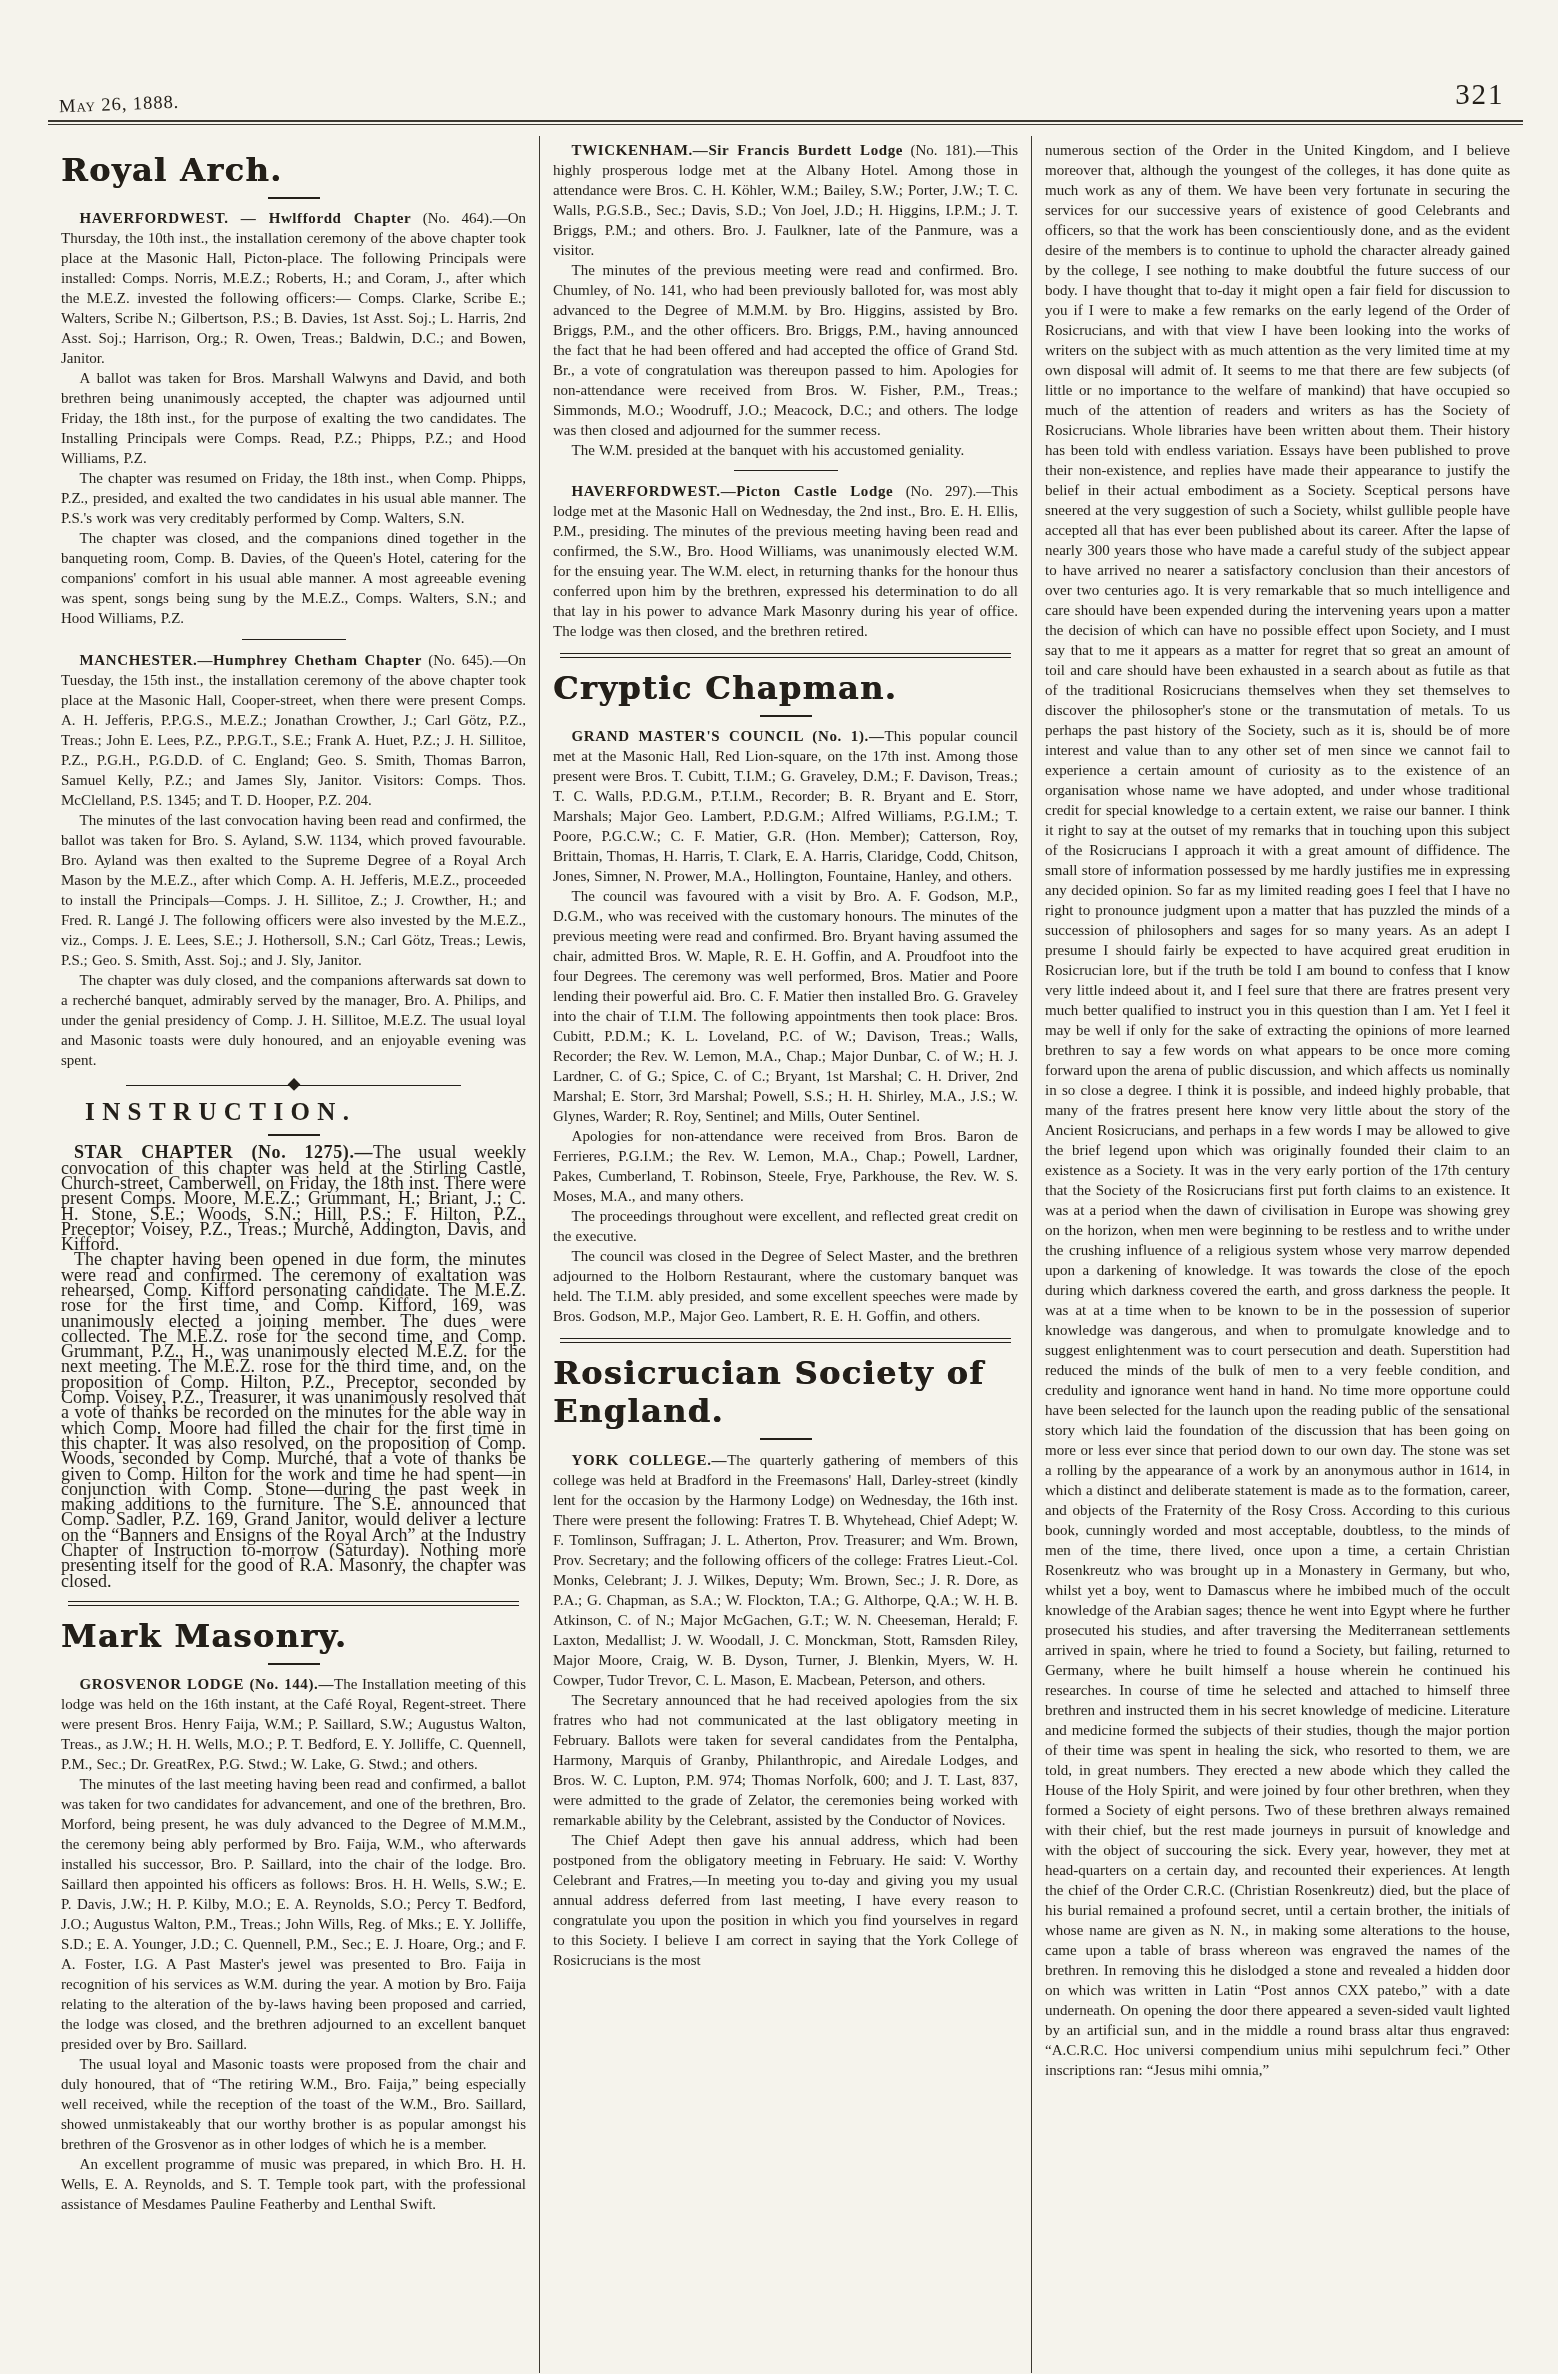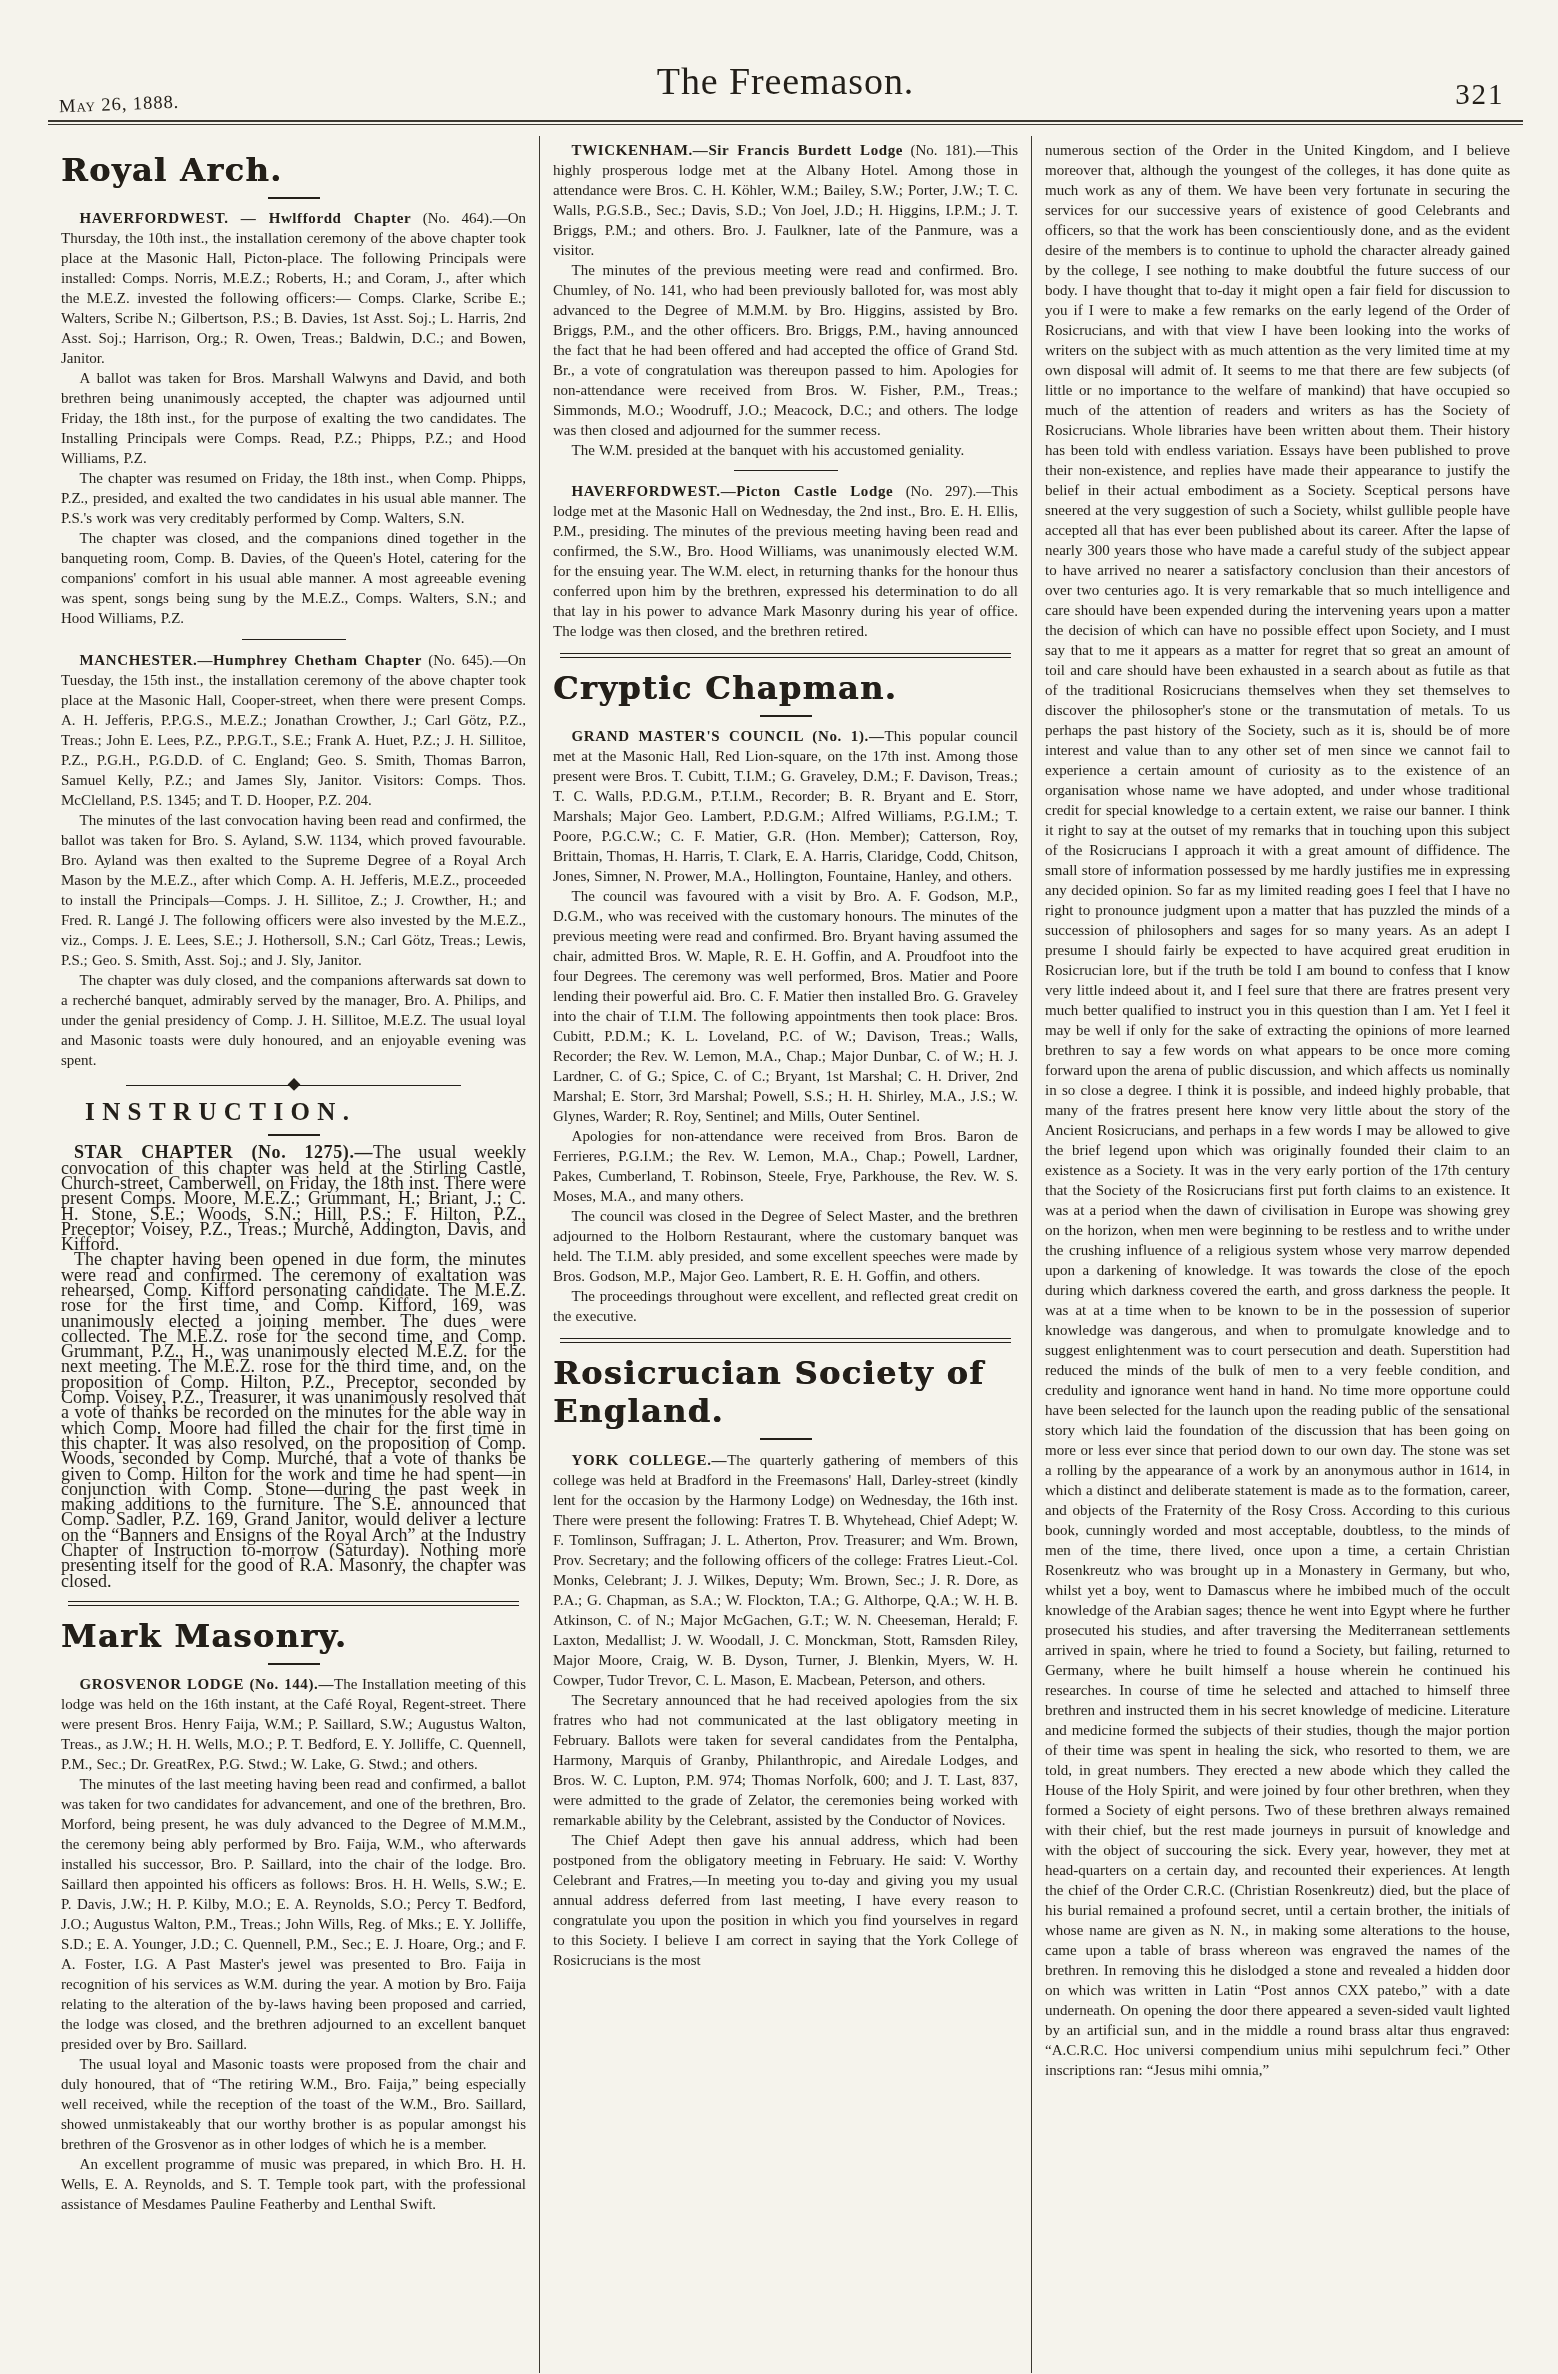--- a/index.html
+++ b/index.html
@@ -64,21 +64,20 @@
     position:absolute; left:50%; top:-5.6px; width:9.3px; height:9.3px;
     background:var(--ink); transform:translateX(-50%) rotate(45deg);
   }
 </style>
 </head>
 <body>
 
 <div class="page">
   <div class="masthead">
     <div class="date">May 26, 1888.</div>
-    <div class="title">The Freemason.</div>
     <div class="pagenum">321</div>
   </div>
   <div class="masthead-rule"></div>
 
   <div class="columns">
     <div class="col">
         <div class="heading bl"><span>Royal Arch.</span><div class="heading-dash"></div></div>
         <div class="article">
           <p class="para"><span class="lead">HAVERFORDWEST. — Hwlffordd Chapter</span> (No. 464).—On Thursday, the 10th inst., the installation ceremony of the above chapter took place at the Masonic Hall, Picton-place. The following Principals were installed: Comps. Norris, M.E.Z.; Roberts, H.; and Coram, J., after which the M.E.Z. invested the following officers:— Comps. Clarke, Scribe E.; Walters, Scribe N.; Gilbertson, P.S.; B. Davies, 1st Asst. Soj.; L. Harris, 2nd Asst. Soj.; Harrison, Org.; R. Owen, Treas.; Baldwin, D.C.; and Bowen, Janitor.</p>
           <p class="para">A ballot was taken for Bros. Marshall Walwyns and David, and both brethren being unanimously accepted, the chapter was adjourned until Friday, the 18th inst., for the purpose of exalting the two candidates. The Installing Principals were Comps. Read, P.Z.; Phipps, P.Z.; and Hood Williams, P.Z.</p>
@@ -117,22 +116,22 @@
         <div class="divider-short"></div>
         <div class="article">
           <p class="para"><span class="lead">HAVERFORDWEST.—Picton Castle Lodge</span> (No. 297).—This lodge met at the Masonic Hall on Wednesday, the 2nd inst., Bro. E. H. Ellis, P.M., presiding. The minutes of the previous meeting having been read and confirmed, the S.W., Bro. Hood Williams, was unanimously elected W.M. for the ensuing year. The W.M. elect, in returning thanks for the honour thus conferred upon him by the brethren, expressed his determination to do all that lay in his power to advance Mark Masonry during his year of office. The lodge was then closed, and the brethren retired.</p>
         </div>
         <div class="rule-double"></div>
         <div class="heading bl"><span>Cryptic Chapman.</span><div class="heading-dash"></div></div>
         <div class="article">
           <p class="para"><span class="lead">GRAND MASTER'S COUNCIL (No. 1).—</span>This popular council met at the Masonic Hall, Red Lion-square, on the 17th inst. Among those present were Bros. T. Cubitt, T.I.M.; G. Graveley, D.M.; F. Davison, Treas.; T. C. Walls, P.D.G.M., P.T.I.M., Recorder; B. R. Bryant and E. Storr, Marshals; Major Geo. Lambert, P.D.G.M.; Alfred Williams, P.G.I.M.; T. Poore, P.G.C.W.; C. F. Matier, G.R. (Hon. Member); Catterson, Roy, Brittain, Thomas, H. Harris, T. Clark, E. A. Harris, Claridge, Codd, Chitson, Jones, Simner, N. Prower, M.A., Hollington, Fountaine, Hanley, and others.</p>
           <p class="para">The council was favoured with a visit by Bro. A. F. Godson, M.P., D.G.M., who was received with the customary honours. The minutes of the previous meeting were read and confirmed. Bro. Bryant having assumed the chair, admitted Bros. W. Maple, R. E. H. Goffin, and A. Proudfoot into the four Degrees. The ceremony was well performed, Bros. Matier and Poore lending their powerful aid. Bro. C. F. Matier then installed Bro. G. Graveley into the chair of T.I.M. The following appointments then took place: Bros. Cubitt, P.D.M.; K. L. Loveland, P.C. of W.; Davison, Treas.; Walls, Recorder; the Rev. W. Lemon, M.A., Chap.; Major Dunbar, C. of W.; H. J. Lardner, C. of G.; Spice, C. of C.; Bryant, 1st Marshal; C. H. Driver, 2nd Marshal; E. Storr, 3rd Marshal; Powell, S.S.; H. H. Shirley, M.A., J.S.; W. Glynes, Warder; R. Roy, Sentinel; and Mills, Outer Sentinel.</p>
           <p class="para">Apologies for non-attendance were received from Bros. Baron de Ferrieres, P.G.I.M.; the Rev. W. Lemon, M.A., Chap.; Powell, Lardner, Pakes, Cumberland, T. Robinson, Steele, Frye, Parkhouse, the Rev. W. S. Moses, M.A., and many others.</p>
+          <p class="para">The proceedings throughout were excellent, and reflected great credit on the executive.</p>
           <p class="para">The council was closed in the Degree of Select Master, and the brethren adjourned to the Holborn Restaurant, where the customary banquet was held. The T.I.M. ably presided, and some excellent speeches were made by Bros. Godson, M.P., Major Geo. Lambert, R. E. H. Goffin, and others.</p>
-          <p class="para">The proceedings throughout were excellent, and reflected great credit on the executive.</p>
         </div>
         <div class="rule-double"></div>
         <div class="heading bl"><span>Rosicrucian Society of England.</span><div class="heading-dash"></div></div>
         <div class="article">
           <p class="para"><span class="lead">YORK COLLEGE.—</span>The quarterly gathering of members of this college was held at Bradford in the Freemasons' Hall, Darley-street (kindly lent for the occasion by the Harmony Lodge) on Wednesday, the 16th inst. There were present the following: Fratres T. B. Whytehead, Chief Adept; W. F. Tomlinson, Suffragan; J. L. Atherton, Prov. Treasurer; and Wm. Brown, Prov. Secretary; and the following officers of the college: Fratres Lieut.-Col. Monks, Celebrant; J. J. Wilkes, Deputy; Wm. Brown, Sec.; J. R. Dore, as P.A.; G. Chapman, as S.A.; W. Flockton, T.A.; G. Althorpe, Q.A.; W. H. B. Atkinson, C. of N.; Major McGachen, G.T.; W. N. Cheeseman, Herald; F. Laxton, Medallist; J. W. Woodall, J. C. Monckman, Stott, Ramsden Riley, Major Moore, Craig, W. B. Dyson, Turner, J. Blenkin, Myers, W. H. Cowper, Tudor Trevor, C. L. Mason, E. Macbean, Peterson, and others.</p>
           <p class="para">The Secretary announced that he had received apologies from the six fratres who had not communicated at the last obligatory meeting in February. Ballots were taken for several candidates from the Pentalpha, Harmony, Marquis of Granby, Philanthropic, and Airedale Lodges, and Bros. W. C. Lupton, P.M. 974; Thomas Norfolk, 600; and J. T. Last, 837, were admitted to the grade of Zelator, the ceremonies being worked with remarkable ability by the Celebrant, assisted by the Conductor of Novices.</p>
           <p class="para">The Chief Adept then gave his annual address, which had been postponed from the obligatory meeting in February. He said: V. Worthy Celebrant and Fratres,—In meeting you to-day and giving you my usual annual address deferred from last meeting, I have every reason to congratulate you upon the position in which you find yourselves in regard to this Society. I believe I am correct in saying that the York College of Rosicrucians is the most</p>
         </div>
       </div>
     <div class="col">

